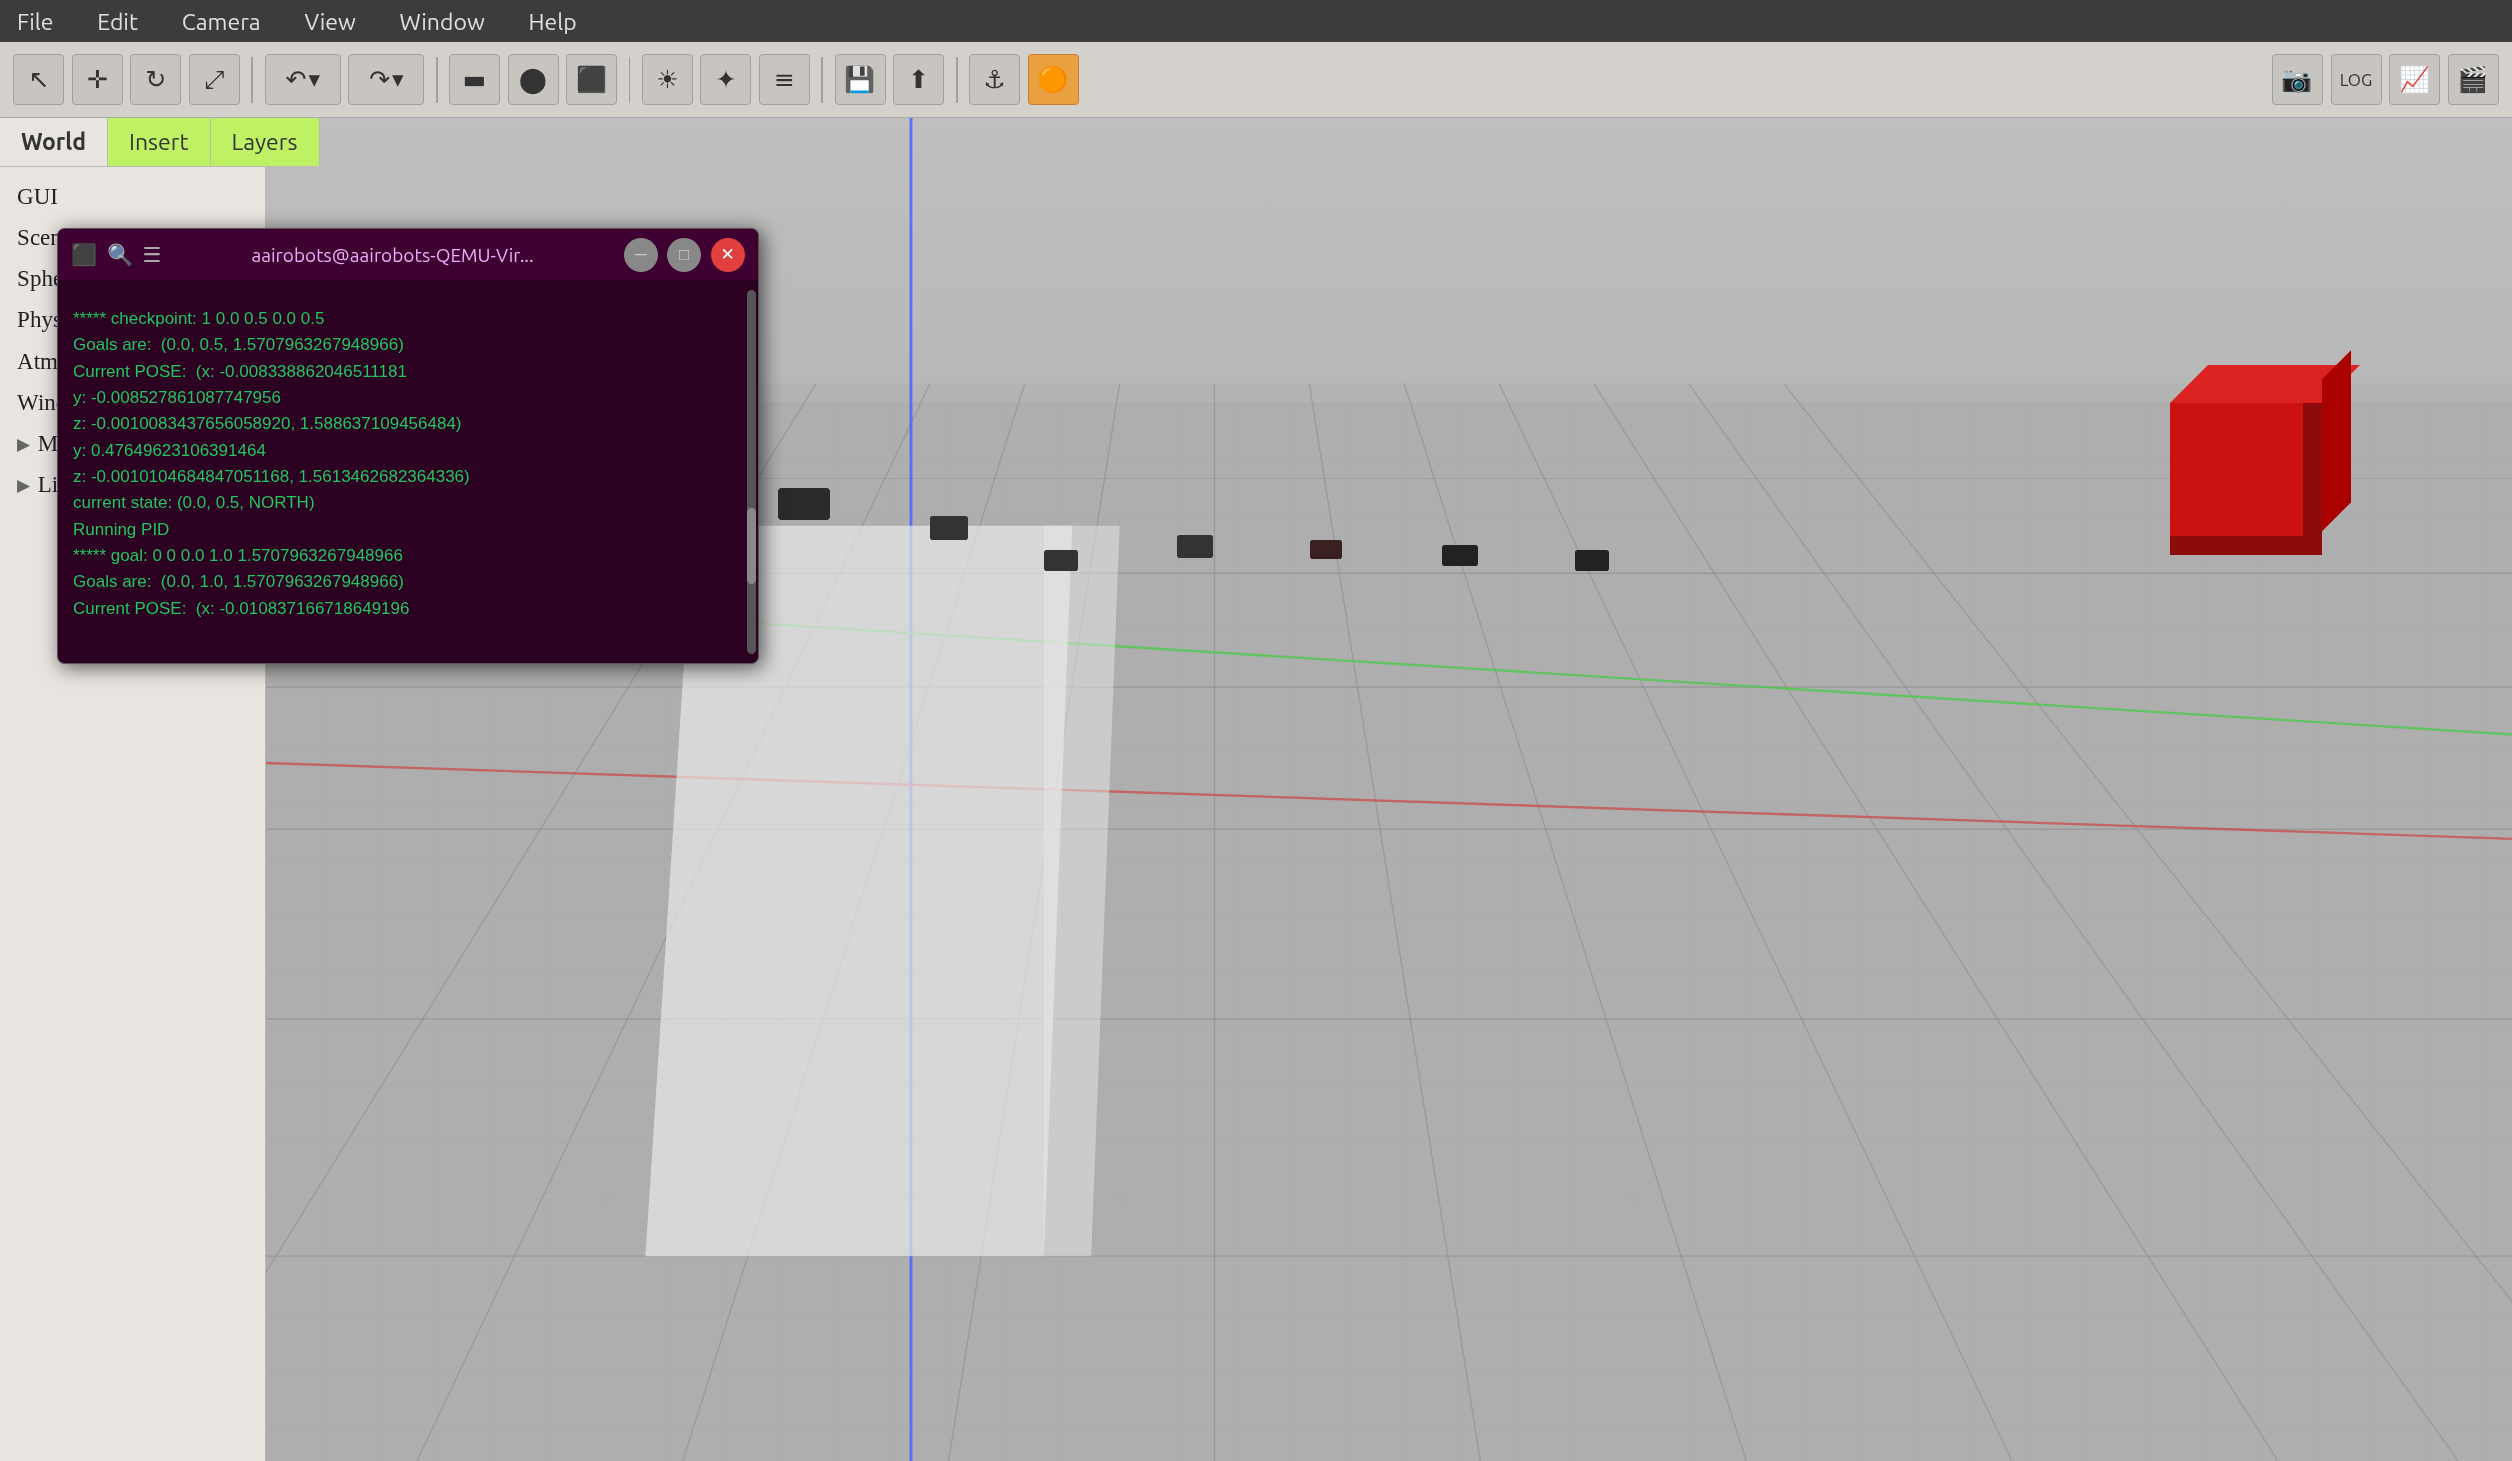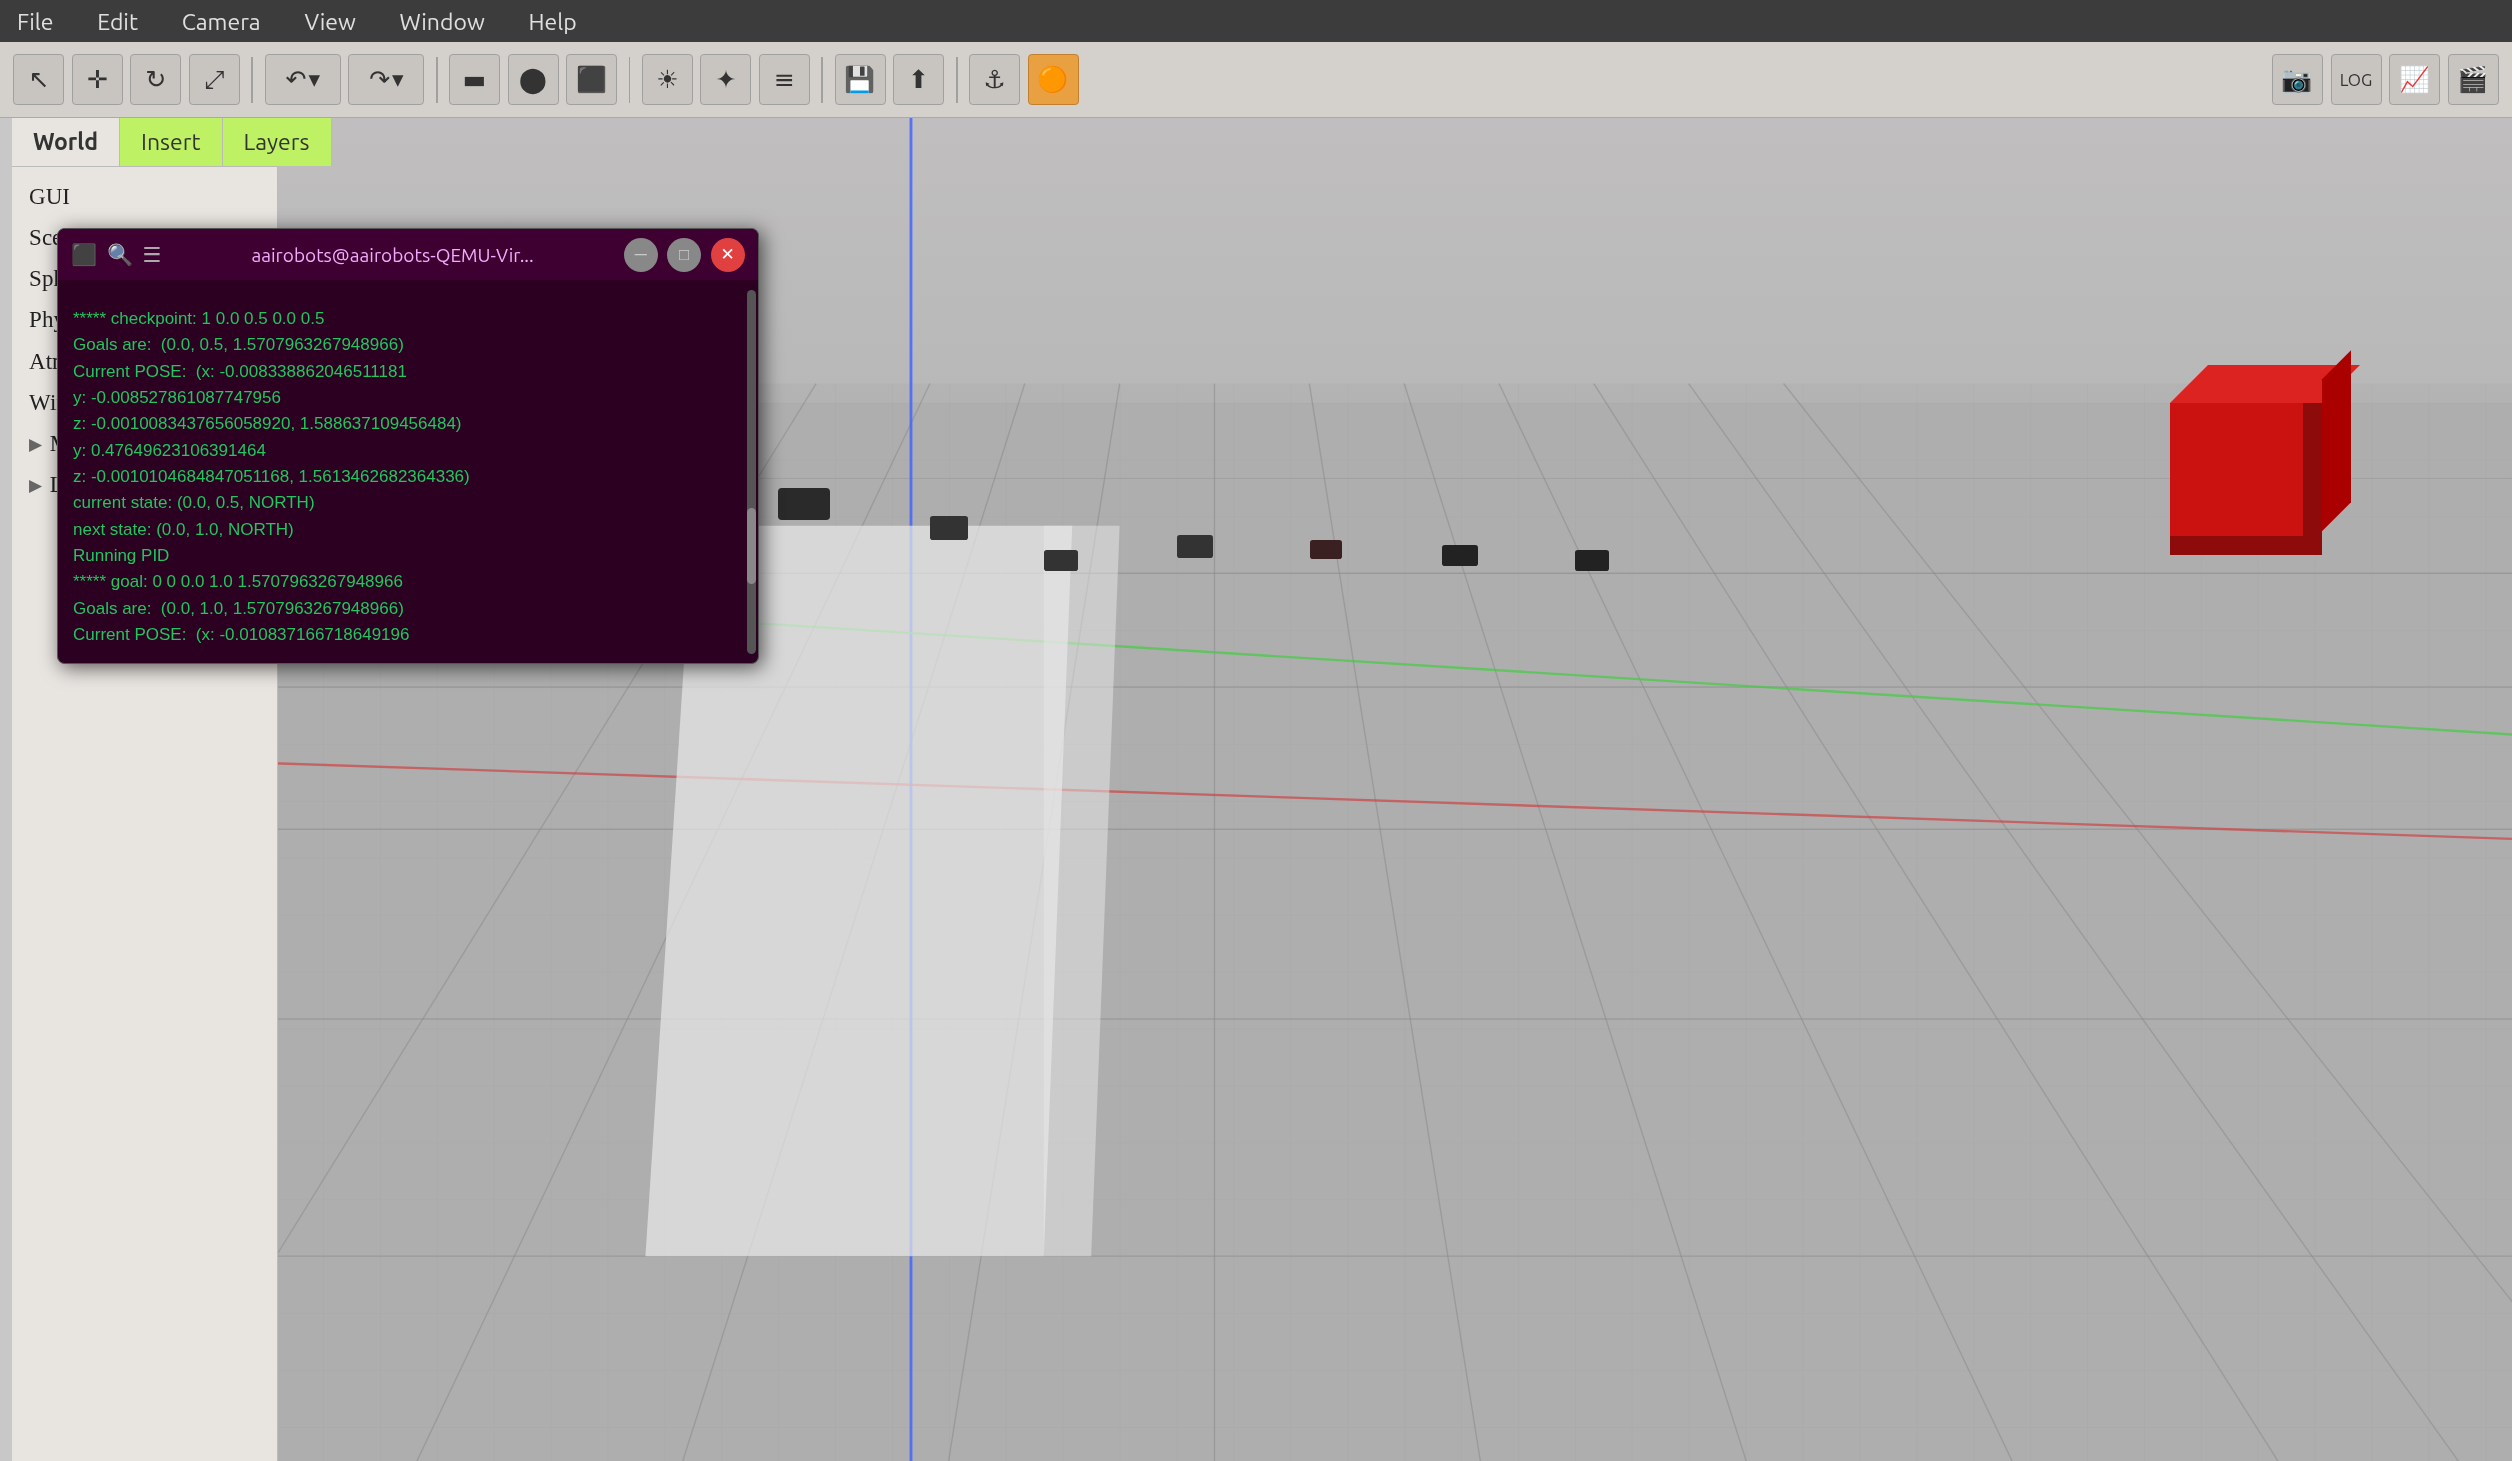--- a/index.html
+++ b/index.html
@@ -27,21 +27,21 @@
       width: 51px; height: 51px;
       background: #c8c4c0; border: 0.9px solid #a0a0a0;
       border-radius: 3.8px; display: flex; align-items: center; justify-content: center;
       font-size: 25px; cursor: pointer; color: #333;
     }
     .toolbar-separator { width: 1.9px; height: 46px; background: #a0a0a0; margin: 0 3.8px; }
     .toolbar-btn.active { background: #e8a040; border-color: #c08030; }
 
     
     #left-panel {
-      position: absolute; left: 12px; top: 118px;
+      position: absolute; left: 0; top: 118px;
       width: 266px; height: calc(100% - 118px);
       background: #e8e4e0; border-right: 1.9px solid #bbb;
       z-index: 5;
     }
     #tabs-row {
       display: flex; border-bottom: 1.9px solid #bbb;
     }
     .tab-btn {
       padding: 11.4px 21px; font-size: 23px;
       background: #bef264; cursor: pointer;
@@ -322,21 +322,20 @@
   <div id="terminal-body">
     <div id="terminal-lines">
         <div class="term-line">***** checkpoint: 1 0.0 0.5 0.0 0.5</div>
         <div class="term-line">Goals are:  (0.0, 0.5, 1.5707963267948966)</div>
         <div class="term-line">Current POSE:  (x: -0.008338862046511181</div>
         <div class="term-line">y: -0.008527861087747956</div>
         <div class="term-line">z: -0.0010083437656058920, 1.588637109456484)</div>
         <div class="term-line">y: 0.47649623106391464</div>
         <div class="term-line">z: -0.0010104684847051168, 1.5613462682364336)</div>
         <div class="term-line">current state: (0.0, 0.5, NORTH)</div>
-        <div class="term-line">next state: (0.0, 1.0, NORTH)</div>
         <div class="term-line">Running PID</div>
         <div class="term-line">***** goal: 0 0 0.0 1.0 1.5707963267948966</div>
         <div class="term-line">Goals are:  (0.0, 1.0, 1.5707963267948966)</div>
         <div class="term-line">Current POSE:  (x: -0.010837166718649196</div>
       </div>
     <div id="terminal-scrollbar">
       <div id="terminal-scrollthumb"></div>
     </div>
   </div>
 </div>

